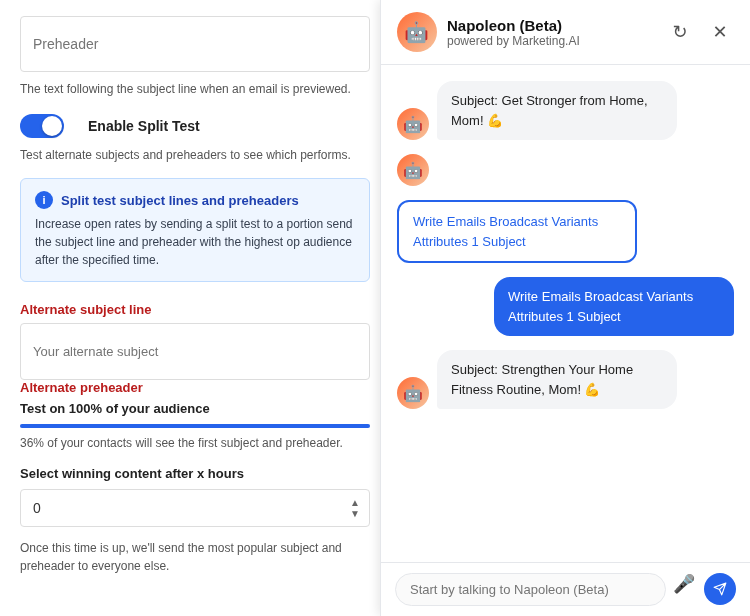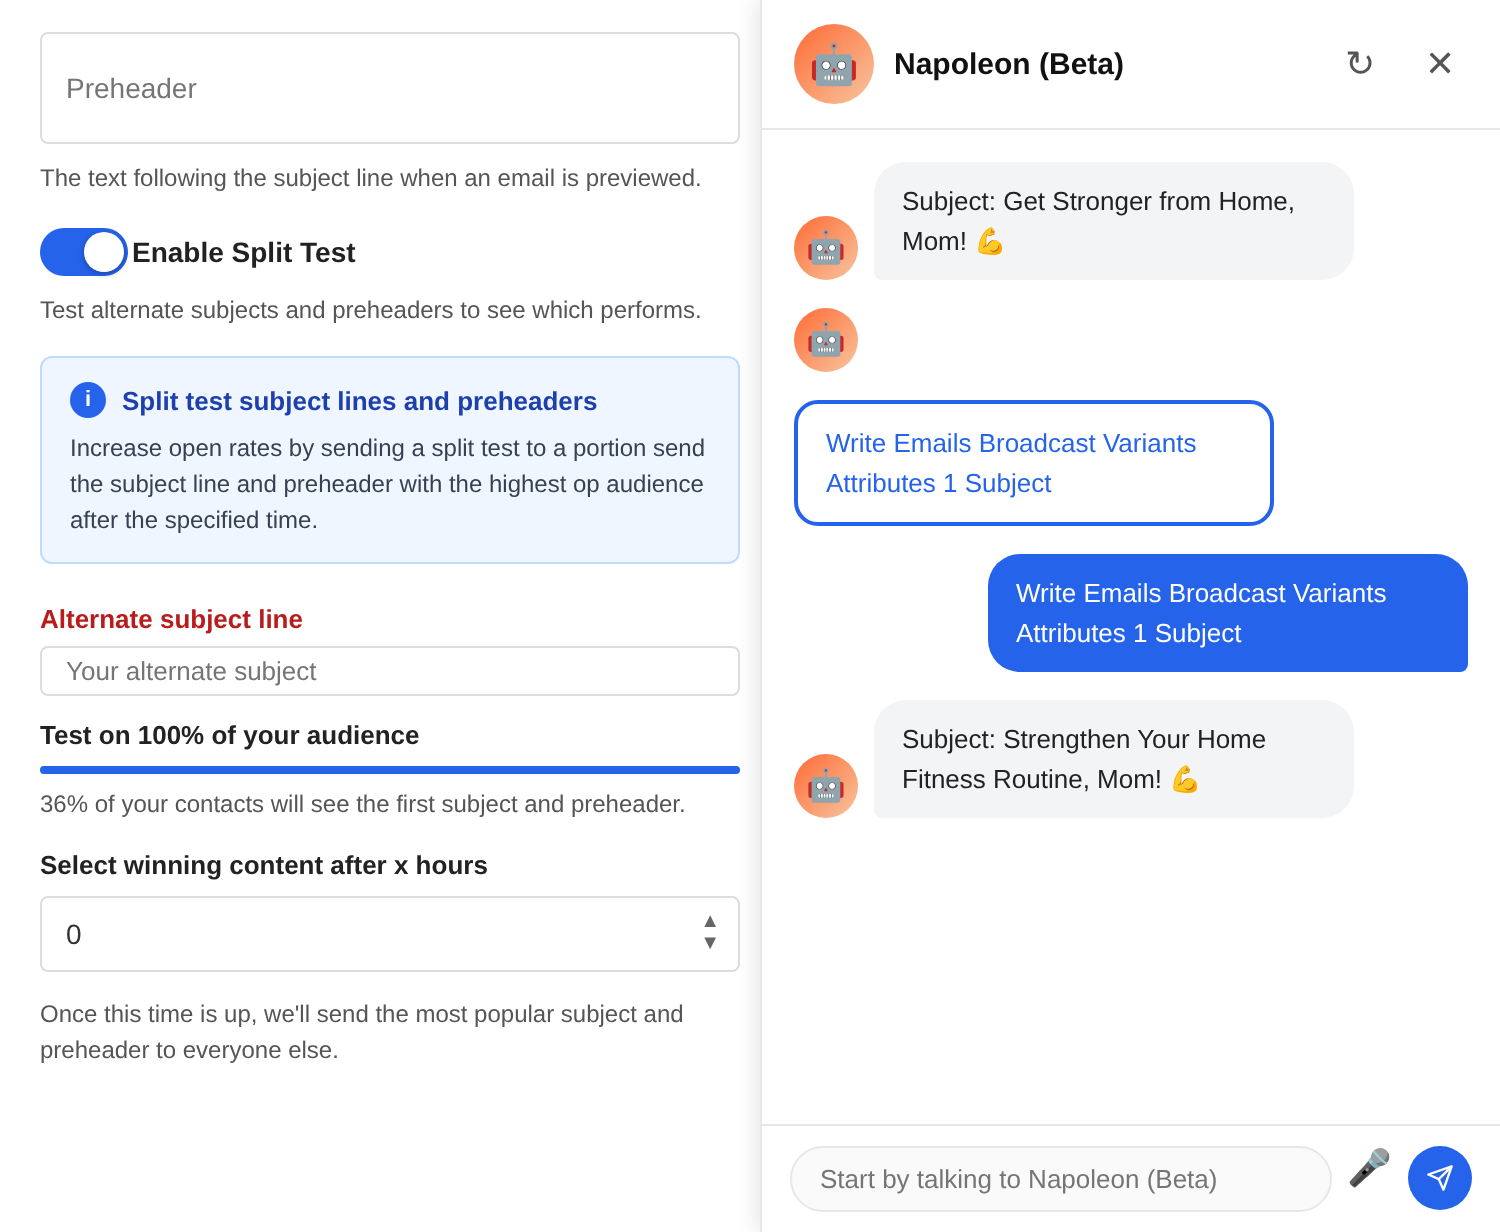--- a/index.html
+++ b/index.html
@@ -37,21 +37,21 @@
     .helper-text {
       font-size: 12px;
       color: #555;
       margin-bottom: 16px;
       line-height: 1.5;
     }
 
     .toggle-row {
       display: flex;
       align-items: center;
-      gap: 2px;
+      gap: 24px;
       margin-bottom: 8px;
     }
 
     .toggle {
       width: 44px;
       height: 24px;
       background: #2563eb;
       border-radius: 12px;
       position: relative;
       cursor: pointer;
@@ -125,25 +125,25 @@
       font-size: 13px;
       font-weight: 600;
       color: #b91c1c;
       margin-bottom: 6px;
     }
 
     .text-input {
       width: 100%;
       border: 1px solid #ddd;
       border-radius: 4px;
-      padding: 4px 12px;
+      padding: 20px 12px;
       font-size: 13px;
       color: #14532d;
       outline: none;
-      margin-bottom: 12px;
+      margin-bottom: 0;
     }
 
     .audience-label {
       font-size: 13px;
       font-weight: 600;
       color: #222;
       margin-bottom: 4px;
     }
 
     .slider-container {
@@ -412,20 +412,21 @@
     <div class="info-box-title">
       <div class="info-icon">i</div>
       <span>Split test subject lines and preheaders</span>
     </div>
     <div class="info-box-text">Increase open rates by sending a split test to a portion send the subject line and preheader with the highest op audience after the specified time.</div>
   </div>
 
   <div class="field-label">Alternate subject line</div>
   <input class="text-input" type="text" placeholder="Your alternate subject" style="">
 
+  <div class="field-label">Alternate preheader</div>
 
   <div class="audience-label">Test on 100% of your audience</div>
   <div class="slider-container">
     <div class="slider">
       <div class="slider-fill"></div>
     </div>
   </div>
   <div class="slider-info">36% of your contacts will see the first subject and preheader.</div>
 
   <div class="winning-label">Select winning content after x hours</div>
@@ -450,20 +451,21 @@
 </div>
 
 <div class="chat-panel">
 
   <div class="chat-header">
     <div class="chat-avatar">
       🤖
     </div>
     <div class="chat-header-info">
       <div class="chat-title">Napoleon (Beta)</div>
+      <div class="chat-subtitle">powered by Marketing.AI</div>
     </div>
     <div class="chat-header-actions">
       <button class="header-btn">↻</button>
       <button class="header-btn">✕</button>
     </div>
   </div>
 
   <div class="chat-messages">
 
     <div class="msg-row">

